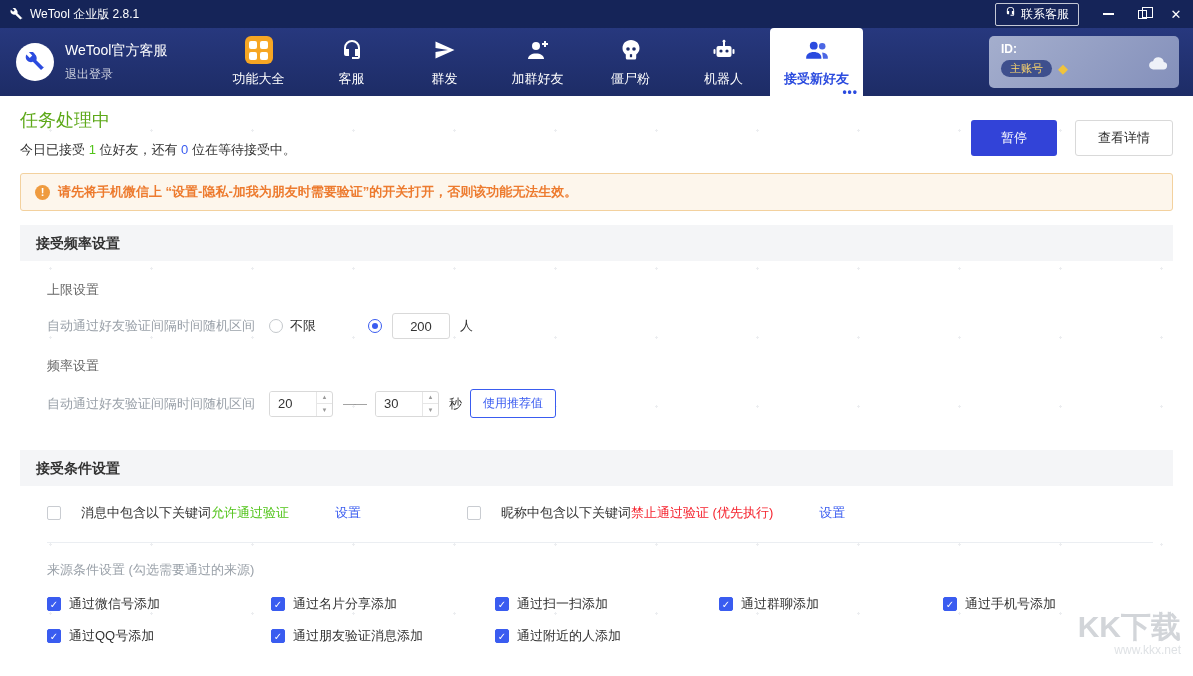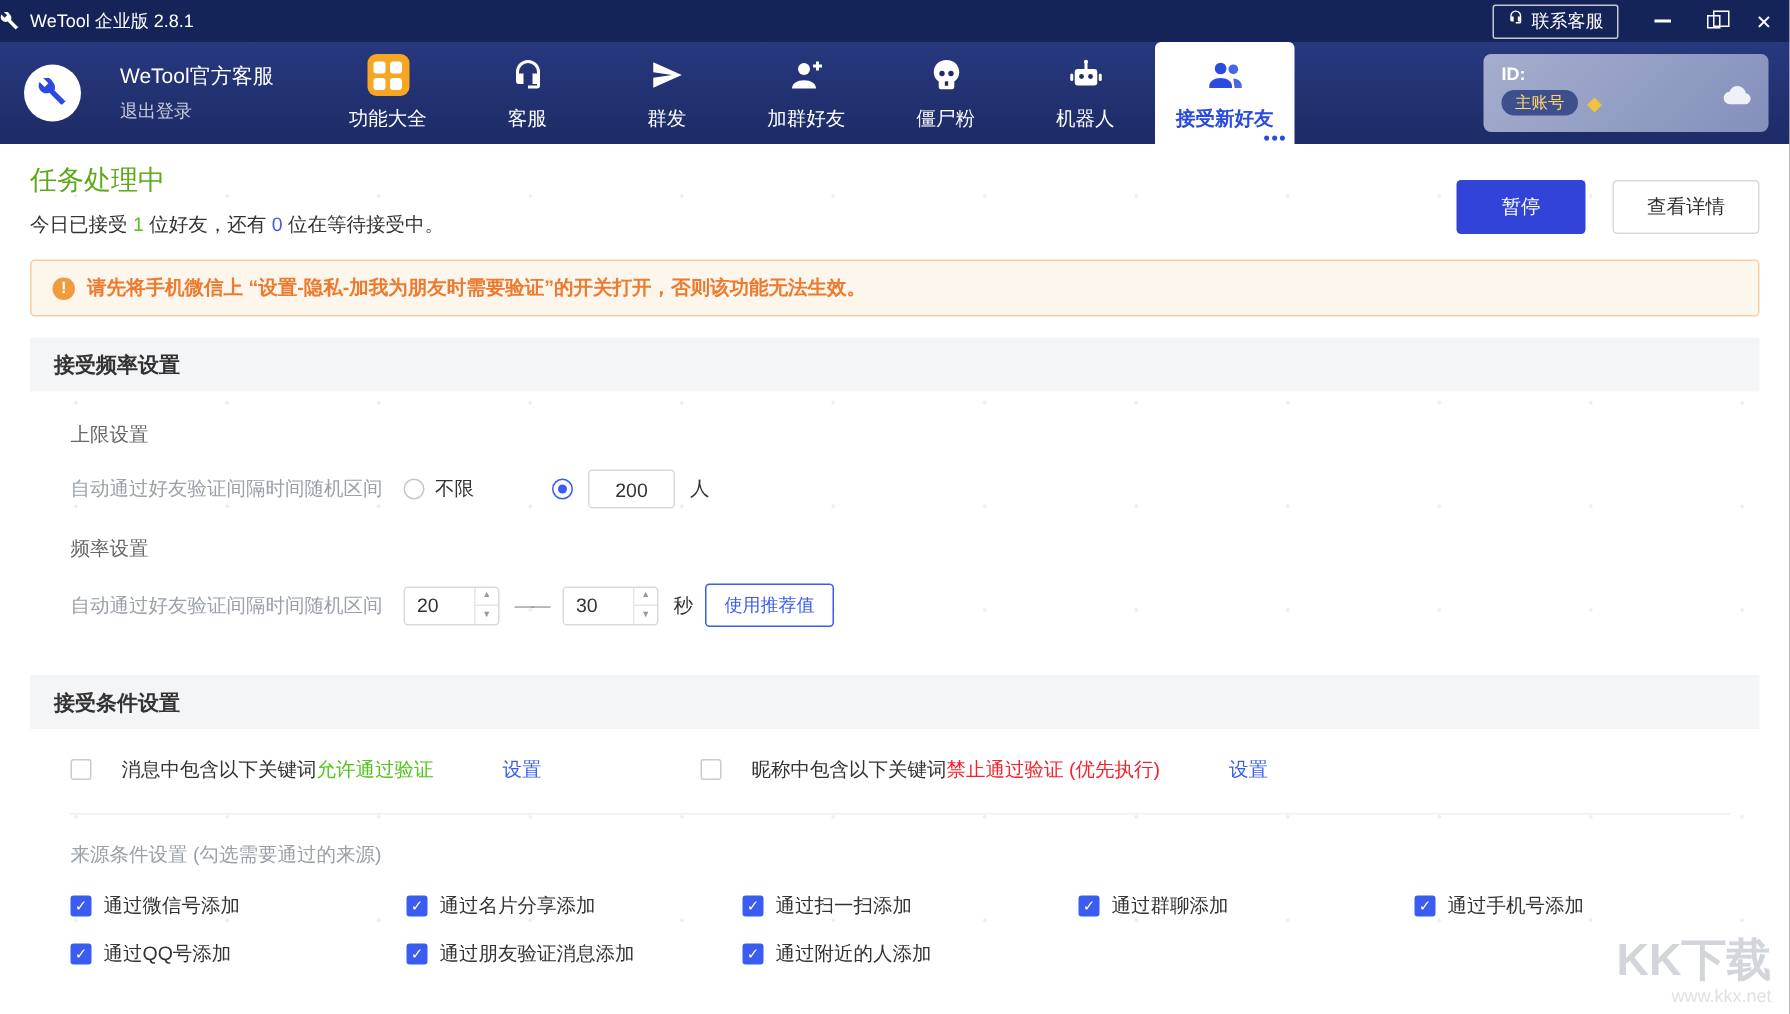--- a/index.html
+++ b/index.html
@@ -1,34 +1,34 @@
 <!DOCTYPE html>
 <html><head>
 <meta charset="utf-8">
 <style>
   *{margin:0;padding:0;box-sizing:border-box;}
   body{font-family:"Liberation Sans","DejaVu Sans",sans-serif;background:#222;}
   .app{width:1193px;height:676px;background:#fff;position:relative;overflow:hidden;}
 
   
-  .titlebar{height:28px;background:#152458;display:flex;align-items:center;padding-left:0;color:#fff;}
+  .titlebar{height:28px;background:#152458;display:flex;align-items:center;padding-left:10px;color:#fff;}
   .app-icon{display:flex;margin-right:7px;color:#fff;}
   .tb-title{font-size:12px;}
   .tb-spacer{flex:1;}
   .contact-btn{display:flex;align-items:flex-start;gap:5px;border:1px solid rgba(255,255,255,.75);border-radius:2px;
     padding:2px 9px;font-size:12px;color:#fff;background:transparent;cursor:pointer;margin-right:12px;}
   .win-btn{width:34px;height:28px;display:flex;align-items:center;justify-content:center;color:#fff;font-size:13px;
     cursor:pointer;background:transparent;border:none;}
   .min-glyph{width:11px;height:0;border-top:2px solid #fff;display:inline-block;}
   .restore-glyph{position:relative;width:9px;height:9px;border:1px solid #fff;display:inline-block;}
   .restore-glyph::before{content:"";position:absolute;top:-4px;left:3px;width:9px;height:9px;border:1px solid #fff;}
 
   
   .navbar{height:68px;background:linear-gradient(180deg,#27387e,#1d2c66);display:flex;align-items:stretch;color:#fff;}
-  .brand{display:flex;align-items:center;gap:26px;padding:0 16px;width:212px;flex:none;}
+  .brand{display:flex;align-items:center;gap:11px;padding:0 16px;width:212px;flex:none;}
   .brand-logo{width:38px;height:38px;border-radius:50%;background:#fff;display:flex;align-items:center;justify-content:center;color:#2b4bdf;flex:none;}
   .brand-name{font-size:14px;}
   .logout{font-size:12px;color:rgba(255,255,255,.75);margin-top:6px;cursor:pointer;}
   .nav-items{display:flex;align-items:stretch;}
   .nav-item{width:93px;display:flex;flex-direction:column;align-items:center;justify-content:center;gap:6px;cursor:pointer;
     font-size:13px;color:#fff;position:relative;}
   .nav-item .nav-icon{height:28px;display:flex;align-items:center;justify-content:center;}
   .nav-item.active{background:#fff;color:#2b4bdf;border-radius:4px 4px 0 0;font-weight:bold;}
   .tab-dots{position:absolute;right:5px;bottom:-3px;color:#2b4bdf;font-size:12px;letter-spacing:1px;font-weight:bold;}
   .grid-tile{width:28px;height:28px;background:#f6a623;border-radius:6px;display:grid;grid-template-columns:8px 8px;
@@ -94,21 +94,21 @@
   .kw-row{display:flex;align-items:center;margin-top:16px;font-size:13px;color:#333;}
   .kw-group{display:flex;align-items:center;gap:20px;}
   .kw-group + .kw-group{margin-left:106px;}
   .text-green{color:#52c41a;}
   .text-red{color:#f5222d;}
   .link{color:#3a5cf0;cursor:pointer;margin-left:26px;}
   .divider{border-top:1px solid #ebeef2;margin-top:20px;}
   .src-grid{display:grid;grid-template-columns:repeat(5,224px);row-gap:14px;margin-top:16px;font-size:13px;color:#333;}
   .src-item{display:flex;align-items:center;gap:8px;text-align:center;}
 
-  .watermark{position:absolute;right:12px;bottom:4px;text-align:right;line-height:1.15;}
+  .watermark{position:absolute;right:12px;bottom:18px;text-align:right;line-height:1.15;}
   .wm-title{font-size:30px;font-weight:bold;color:#d2d5d9;}
   .wm-url{font-size:12px;color:#dfe2e5;}
 </style>
 </head>
 <body>
 
 <div class="app">
 
   <div class="titlebar">
     <span class="app-icon">

